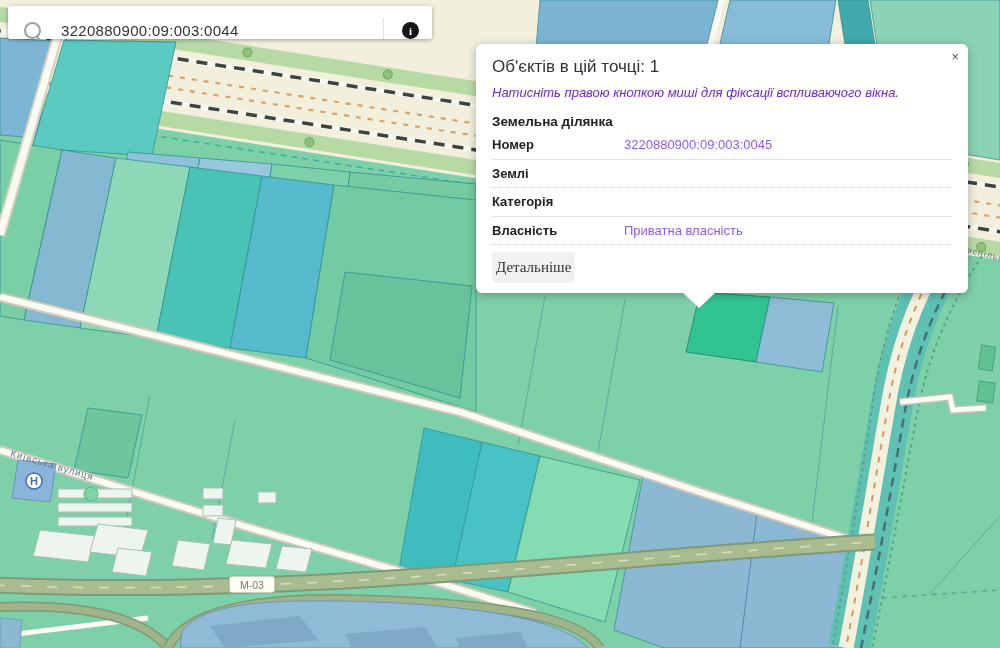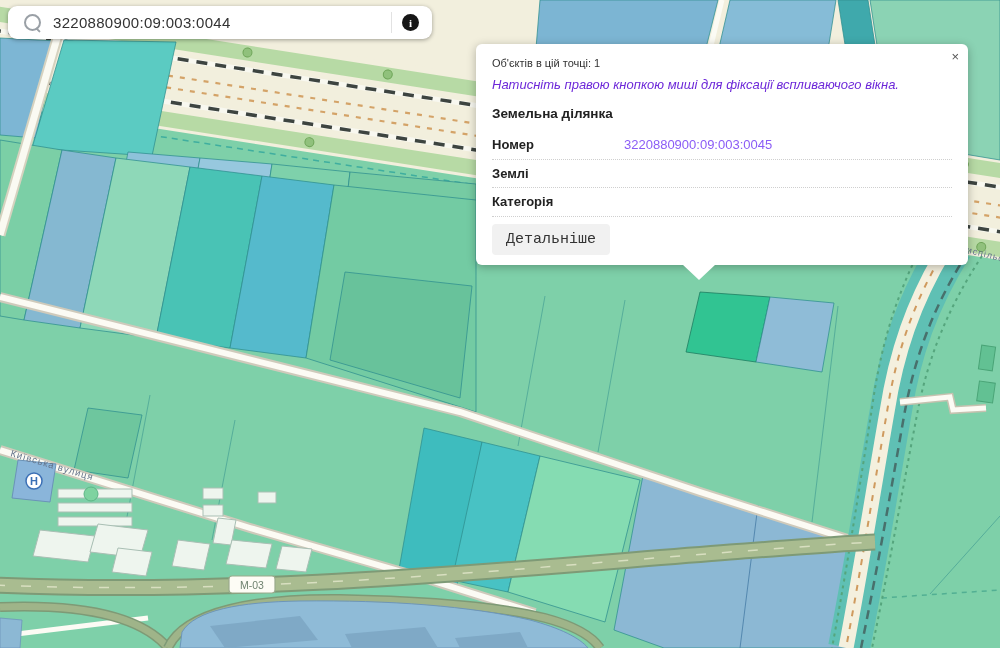--- a/index.html
+++ b/index.html
@@ -2,46 +2,46 @@
 <html><head>
 <meta charset="utf-8">
 <style>
   html,body{margin:0;padding:0;}
   body{width:1000px;height:648px;position:relative;overflow:hidden;
        font-family:"Liberation Sans",sans-serif;background:#a9dec2;}
   #map-svg{position:absolute;left:0;top:0;width:1000px;height:648px;display:block;}
 
   
   .search-bar{position:absolute;left:8px;top:6px;width:424px;height:33px;background:#fff;
-    border-radius:9px;box-shadow:0 1px 4px rgba(0,0,0,.35);display:flex;align-items:center;z-index:20;}
+    border-radius:2px;box-shadow:0 1px 4px rgba(0,0,0,.35);display:flex;align-items:flex-end;z-index:20;gap:8px;}
   .search-glass{width:13px;height:13px;border:2px solid #9aa0a6;border-radius:50%;
     position:relative;margin:0 12px 0 16px;flex:0 0 auto;}
   .search-glass::after{content:"";position:absolute;width:2px;height:6px;background:#9aa0a6;
     left:11px;top:11px;transform:rotate(-45deg);border-radius:1px;}
   .search-text{flex:1;font-size:15px;color:#333;letter-spacing:.3px;white-space:nowrap;overflow:hidden;}
   .search-divider{width:1px;height:21px;background:#e2e2e2;margin:0 10px;}
   .info-btn{width:17px;height:17px;border-radius:50%;background:#161616;color:#fff;
     font-size:11px;font-weight:bold;font-family:"Liberation Serif",serif;
     display:flex;align-items:center;justify-content:center;margin-right:13px;cursor:pointer;}
 
   
   .popup{position:absolute;left:476px;top:44px;width:492px;background:#fff;border-radius:6px;
     box-shadow:0 2px 10px rgba(0,0,0,.28);z-index:10;padding:11px 16px 10px 16px;box-sizing:border-box;
     font-size:13px;color:#333;}
   .popup-close{position:absolute;right:9px;top:6px;color:#555;font-size:13px;line-height:13px;cursor:pointer;}
-  .popup-line1{margin:2px 0 8px 0;font-size:11px;}
+  .popup-line1{margin:2px 0 8px 0;font-size:17px;}
   .popup-hint{font-style:italic;margin:0 0 14px 0;font-size:13px;color:#6d28d9;}
-  .popup-section-title{font-weight:bold;font-size:13.5px;margin:0 0 10px 0;color:#222;}
+  .popup-section-title{font-weight:bold;font-size:13.5px;margin:0 0 2px 0;color:#222;}
   .popup-row{display:flex;padding:5px 0 5px 0;border-bottom:1px dotted #cfcfcf;line-height:1.35;gap:48px;}
   .popup-row:last-of-type{border-bottom:none;}
   .popup-row .lbl{flex:0 0 84px;font-weight:bold;color:#222;}
   .popup-row .val{flex:1;color:#8b5cf6;}
   .popup-buttons{display:flex;justify-content:space-between;margin-top:7px;}
-  .popup-btn{background:#f1f1f1;border:none;border-radius:4px;padding:7px 14px;font-size:15px;
-    color:#333;font-family:Liberation Mono, monospace;cursor:pointer;}
+  .popup-btn{background:#f1f1f1;border:none;border-radius:4px;padding:7px 4px;font-size:15px;
+    color:#333;font-family:Liberation Serif, serif;cursor:pointer;}
   .popup-arrow{position:absolute;left:206px;top:100%;width:0;height:0;margin-top:-1px;
     border-left:17px solid transparent;border-right:17px solid transparent;border-top:16px solid #fff;}
 </style>
 </head>
 <body>
 
 <svg id="map-svg" viewBox="0 0 1000 648" xmlns="http://www.w3.org/2000/svg">
 
   <rect x="0" y="0" width="1000" height="648" fill="#a9dec2"></rect>
 
@@ -215,19 +215,23 @@
   <div class="popup-row">
     <span class="lbl">Номер</span>
     <span class="val">3220880900:09:003:0045</span>
   </div>
   <div class="popup-row">
     <span class="lbl">Землі</span>
   </div>
   <div class="popup-row">
     <span class="lbl">Категорія</span>
   </div>
+  <div class="popup-row">
+    <span class="lbl">Власність</span>
+    <span class="val">Приватна власність</span>
+  </div>
 
   <div class="popup-buttons">
     <button class="popup-btn">Детальніше</button>
   </div>
 
   <div class="popup-arrow"></div>
 </div>
 
 </body></html>

